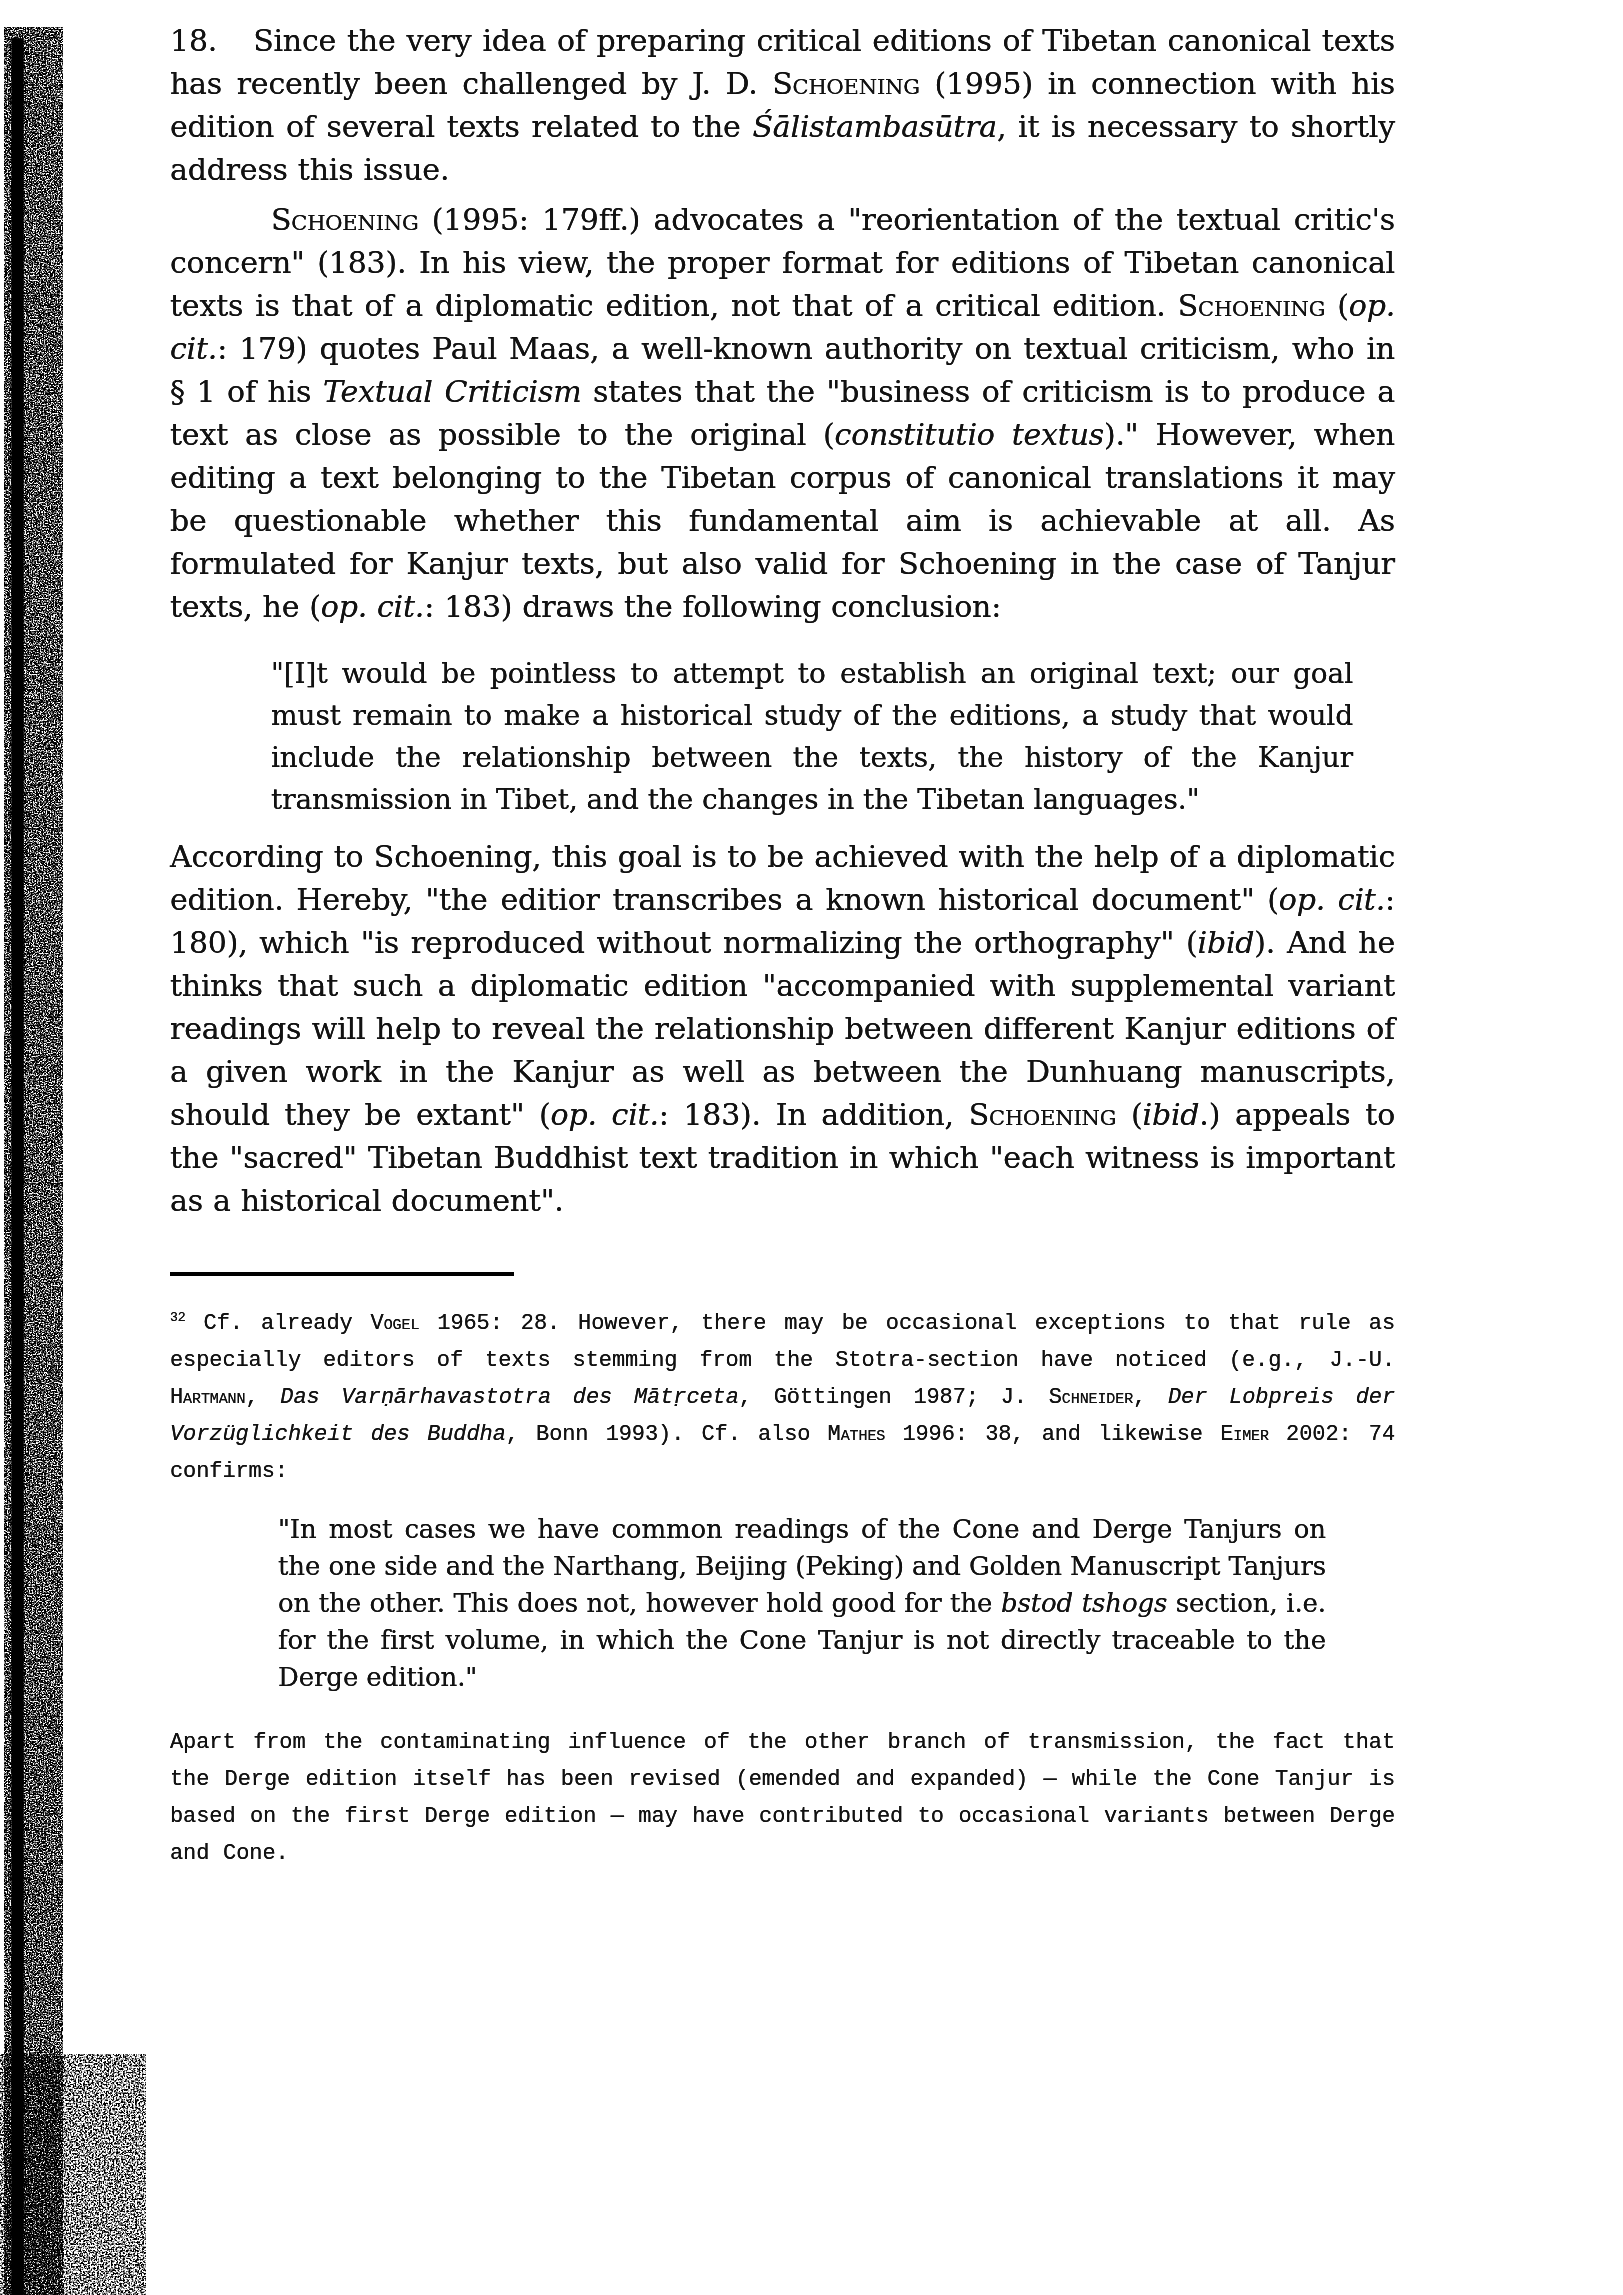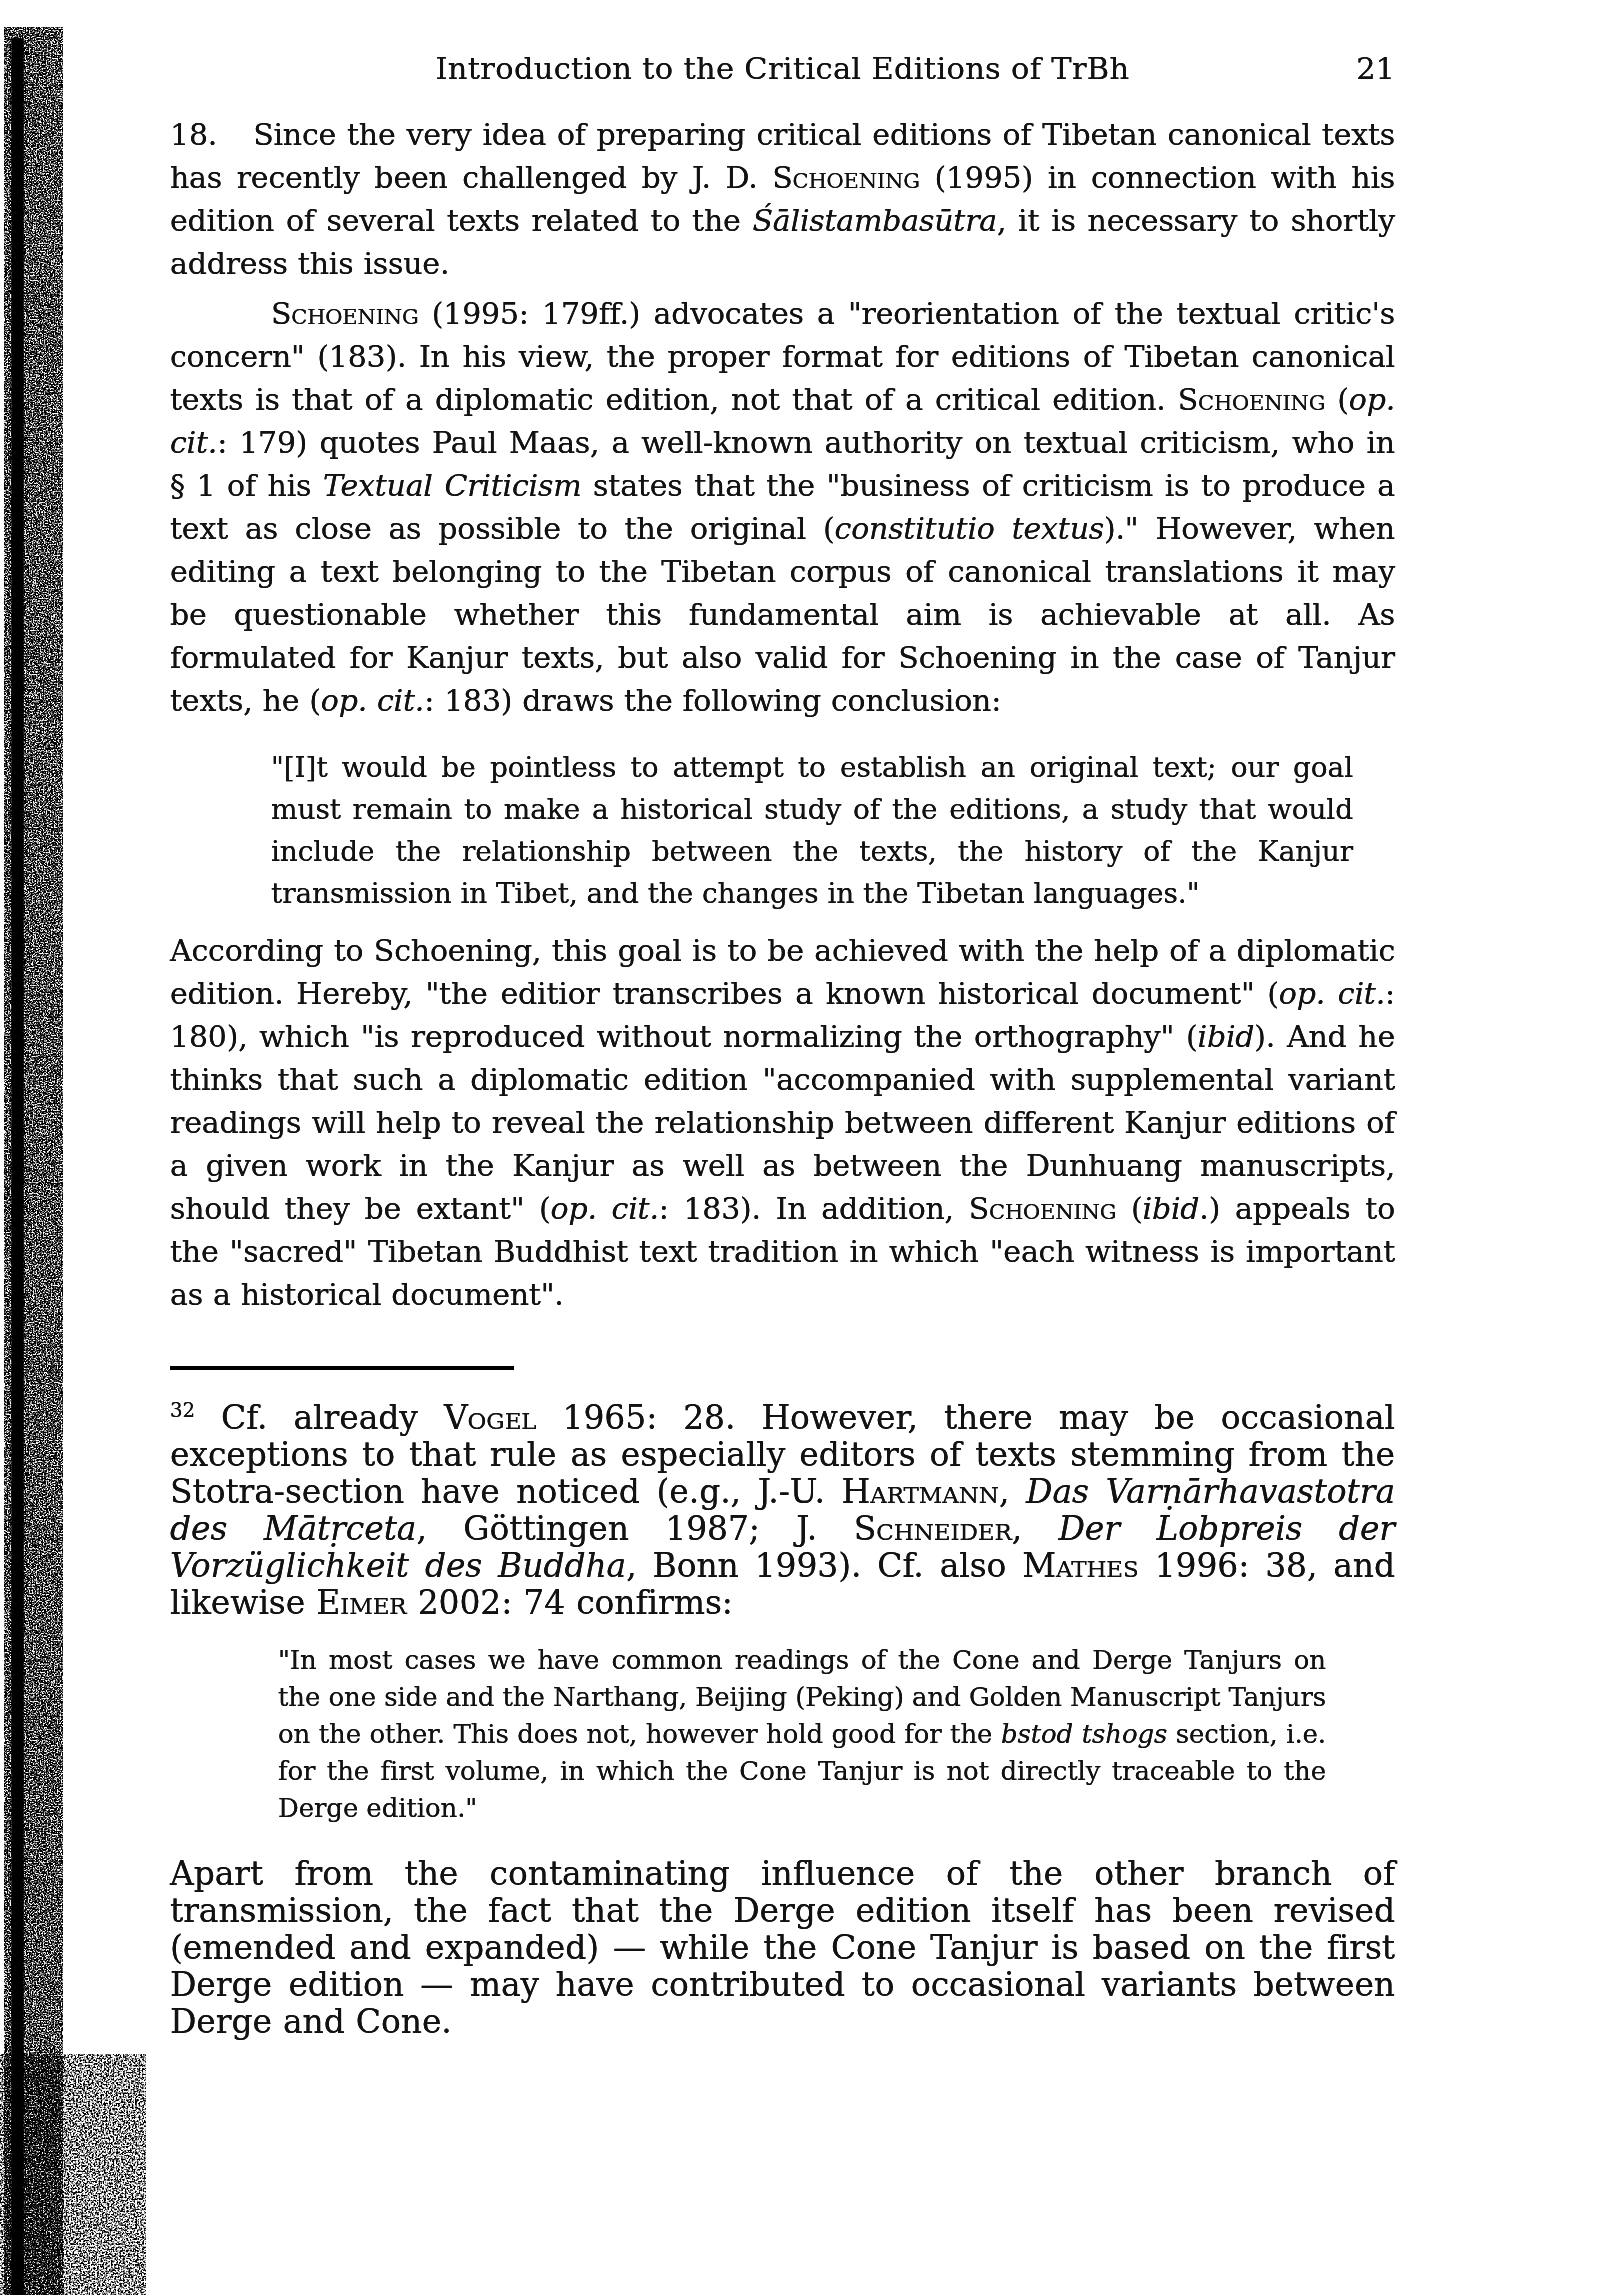--- a/index.html
+++ b/index.html
@@ -27,22 +27,22 @@
   .sec{margin-top:19px;}
   .ind{margin-top:7px;text-indent:101px;}
   .bq{
     font-size:28px;line-height:42px;
     margin:25px 42px 14px 101px;
     text-align:justify;letter-spacing:-0.1px;
   }
   .fnsep{margin-top:50px;width:344px;height:4.2px;background:#000;}
   .fn{margin-top:29px;}
   .fnp{
-    font-size:33px;line-height:37px;
-    text-align:justify;letter-spacing:-0.1px;word-spacing:0.7px;
+    font-size:22px;line-height:37px;
+    text-align:justify;letter-spacing:-0.1px;word-spacing:0.7px;font-family:Liberation Mono, monospace;
   }
   .fnq{
     font-size:26px;line-height:37px;
     margin:21px 69px 0 108px;
     text-align:justify;letter-spacing:-0.1px;
   }
   .fncl{margin-top:28px;}
   .i{font-style:italic;}
   .sc{font-variant:small-caps;}
   .sup{vertical-align:super;font-size:60%;line-height:0;}
@@ -64,24 +64,20 @@
         <feColorMatrix type="matrix" values="0 0 0 0 0  0 0 0 0 0  0 0 0 0 0  3 3 3 0 -4.1"></feColorMatrix>
       </filter>
     </defs>
     <rect x="16" y="55" width="18" height="3252" fill="#000"></rect>
     <rect x="6" y="40" width="84" height="3267" filter="url(#spk)"></rect>
     <rect x="0" y="2960" width="210" height="347" filter="url(#spk2)"></rect>
   </svg>
 
   <div class="content">
 
-    <div class="header">
-      <div class="running-title">Introduction to the Critical Editions of TrBh</div>
-      <div class="page-number">21</div>
-    </div>
 
     <main>
 
       <p class="body sec"><span>18.</span><span class="gap"></span><span>Since the very idea of preparing critical editions of Tibetan canonical texts has recently been challenged by J. D. </span><span class="sc">Schoening</span><span> (1995) in connection with his edition of several texts related to the </span><span class="i">Śālistambasūtra</span><span>, it is necessary to shortly address this issue.</span></p>
 
       <p class="body ind"><span class="sc">Schoening</span><span> (1995: 179ff.) advocates a "reorientation of the textual critic's concern" (183). In his view, the proper format for editions of Tibetan canonical texts is that of a diplomatic edition, not that of a critical edition. </span><span class="sc">Schoening</span><span> (</span><span class="i">op. cit.</span><span>: 179) quotes Paul Maas, a well-known authority on textual criticism, who in § 1 of his </span><span class="i">Textual Criticism</span><span> states that the "business of criticism is to produce a text as close as possible to the original (</span><span class="i">constitutio textus</span><span>)." However, when editing a text belonging to the Tibetan corpus of canonical translations it may be questionable whether this fundamental aim is achievable at all. As formulated for Kanjur texts, but also valid for Schoening in the case of Tanjur texts, he (</span><span class="i">op. cit.</span><span>: 183) draws the following conclusion:</span></p>
 
       <blockquote class="bq"><span>"[I]t would be pointless to attempt to establish an original text; our goal must remain to make a historical study of the editions, a study that would include the relationship between the texts, the history of the Kanjur transmission in Tibet, and the changes in the Tibetan languages."</span></blockquote>
 
       <p class="body"><span>According to Schoening, this goal is to be achieved with the help of a diplomatic edition. Hereby, "the editior transcribes a known historical document" (</span><span class="i">op. cit.</span><span>: 180), which "is reproduced without normalizing the orthography" (</span><span class="i">ibid</span><span>). And he thinks that such a diplomatic edition "accompanied with supplemental variant readings will help to reveal the relationship between different Kanjur editions of a given work in the Kanjur as well as between the Dunhuang manuscripts, should they be extant" (</span><span class="i">op. cit.</span><span>: 183). In addition, </span><span class="sc">Schoening</span><span> (</span><span class="i">ibid</span><span>.) appeals to the "sacred" Tibetan Buddhist text tradition in which "each witness is important as a historical document".</span></p>

